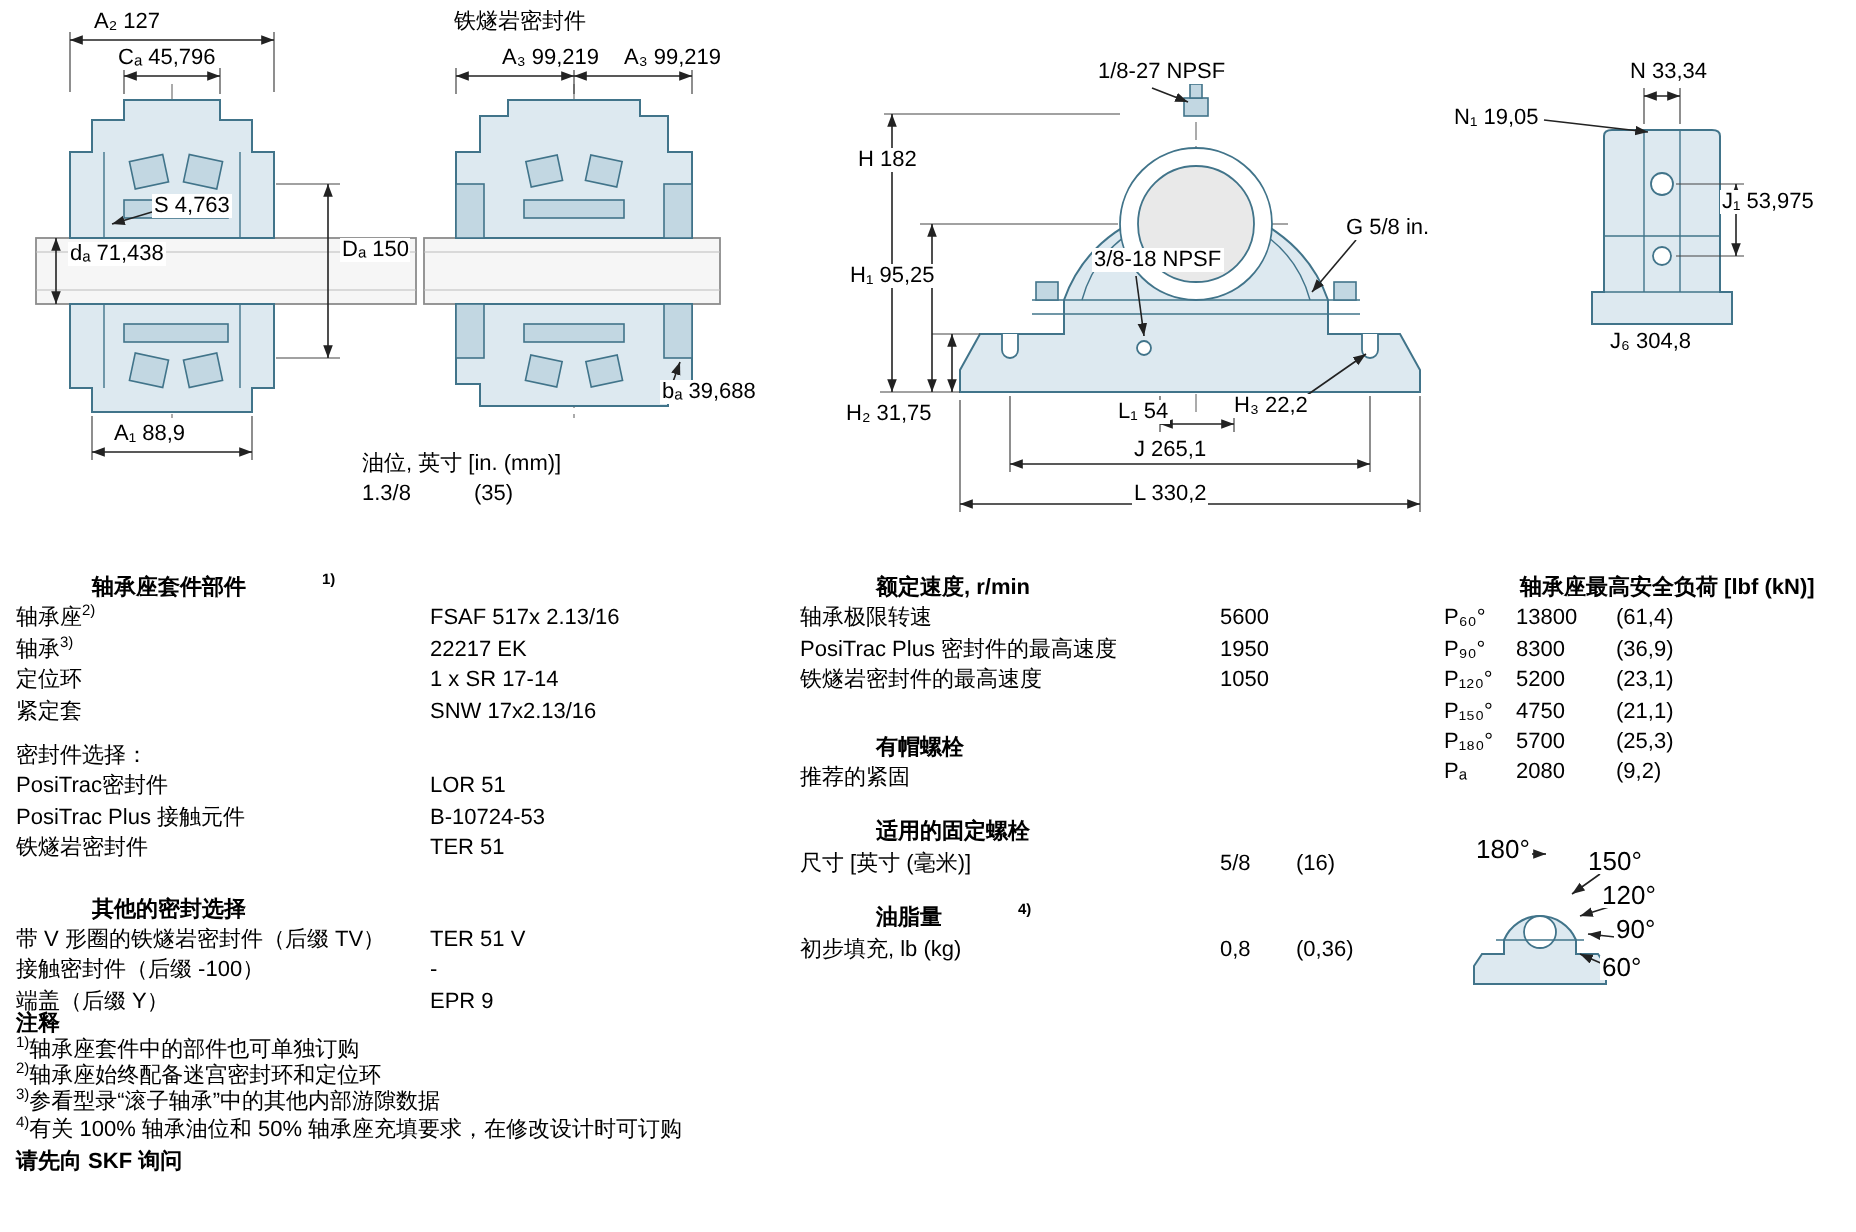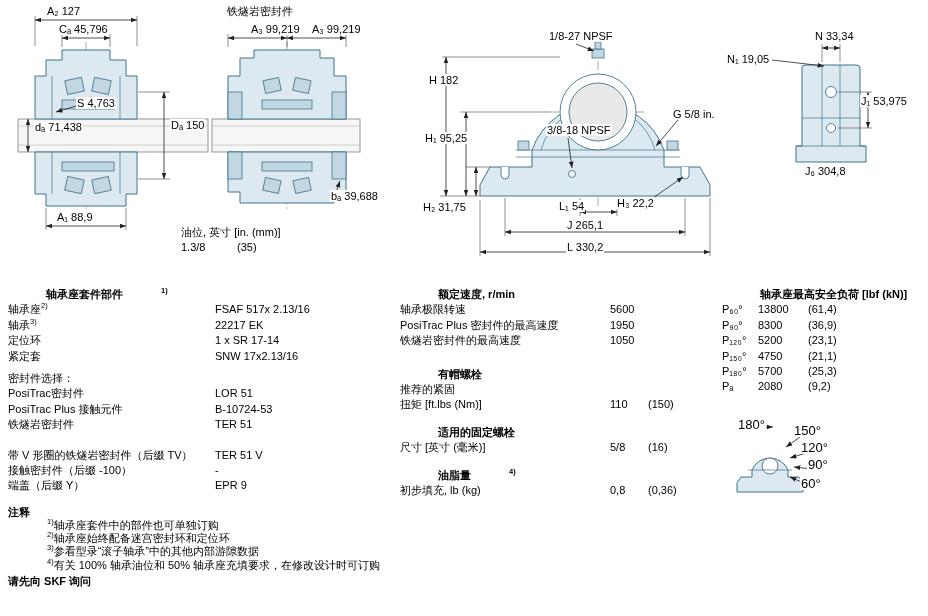--- a/index.html
+++ b/index.html
@@ -37,21 +37,21 @@
   .b{font-weight:bold;padding-left:38px;}
   sup{font-size:7.5px;vertical-align:super;line-height:0;}
   .gapA{height:7px;}
   .gapB{height:15px;}
   .gapC{height:18px;}
   .gapD{height:12px;}
 
   
   #notes{position:absolute;left:8px;top:505px;font-size:11px;}
   #notes .hdr{font-weight:bold;height:14px;line-height:14px;}
-  .note{line-height:13.2px;white-space:nowrap;margin-left:39px;}
+  .note{line-height:13.2px;white-space:nowrap;}
   #notes .foot{font-weight:bold;margin-top:2px;line-height:14px;}
 </style>
 </head>
 <body>
 
 <div id="page">
 
   <svg id="art" width="928" height="616">
     <defs>
       <marker id="ae" markerWidth="9" markerHeight="8" refX="8" refY="3" orient="auto-start-reverse">
@@ -252,20 +252,23 @@
     <div class="srow">
       <span>PosiTrac Plus 接触元件</span>
       <span class="val">B-10724-53</span>
     </div>
     <div class="srow">
       <span>铁燧岩密封件</span>
       <span class="val">TER 51</span>
     </div>
     <div class="gapB"></div>
     <div class="srow">
+      <span class="b">其他的密封选择</span>
+    </div>
+    <div class="srow">
       <span>带 V 形圈的铁燧岩密封件（后缀 TV）</span>
       <span class="val">TER 51 V</span>
     </div>
     <div class="srow">
       <span>接触密封件（后缀 -100）</span>
       <span class="val">-</span>
     </div>
     <div class="srow">
       <span>端盖（后缀 Y）</span>
       <span class="val">EPR 9</span>
@@ -287,25 +290,20 @@
     <div class="srow">
       <span>铁燧岩密封件的最高速度</span>
       <span class="val">1050</span>
     </div>
     <div class="gapC"></div>
     <div class="srow">
       <span class="b">有帽螺栓</span>
     </div>
     <div class="srow">
       <span>推荐的紧固</span>
-    </div>
-    <div class="srow">
-      <span>扭矩 [ft.lbs (Nm)]</span>
-      <span class="val">110</span>
-      <span class="val2">(150)</span>
     </div>
     <div class="gapD"></div>
     <div class="srow">
       <span class="b">适用的固定螺栓</span>
     </div>
     <div class="srow">
       <span>尺寸 [英寸 (毫米)]</span>
       <span class="val">5/8</span>
       <span class="val2">(16)</span>
     </div>

